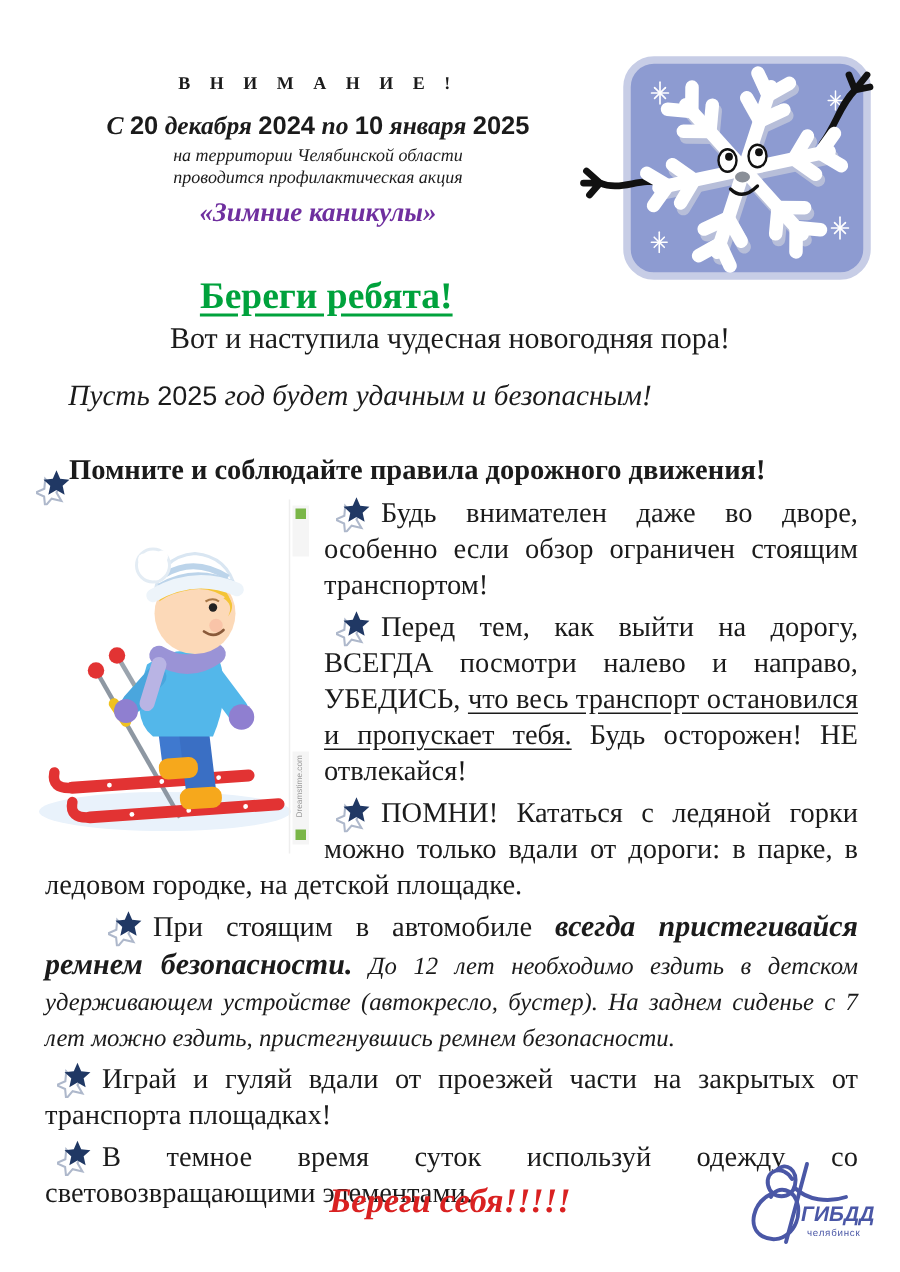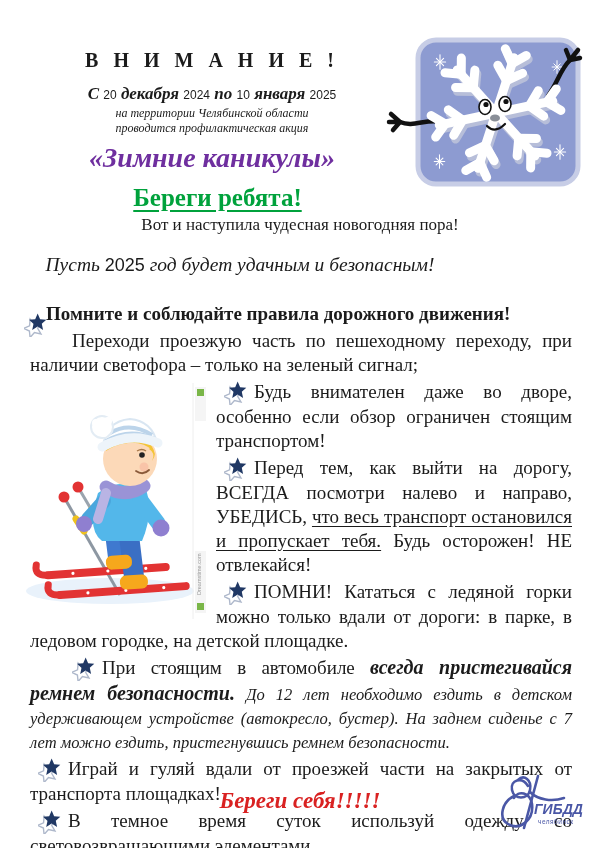--- a/index.html
+++ b/index.html
@@ -2,30 +2,30 @@
 <html><head>
 <meta charset="utf-8">
 <style>
   html,body{margin:0;padding:0;background:#fff;}
   .page{
     position:relative;width:600px;height:848px;overflow:hidden;background:#ffffff;
     font-family:"Liberation Serif","DejaVu Serif",serif;color:#1b1b1b;
   }
   
   .header-block{position:absolute;top:48px;left:12px;width:400px;text-align:center;line-height:1.25;}
-  .attention{font-weight:bold;font-size:20px;letter-spacing:5px;margin-bottom:10px;}
+  .attention{font-weight:bold;font-size:12px;letter-spacing:5px;margin-bottom:10px;}
   .dates-line{font-size:17px;font-style:italic;font-weight:bold;margin-bottom:2px;}
-  .dates-line .num, .upright-num{font-family:"Liberation Sans","DejaVu Sans",sans-serif;font-style:normal;font-weight:normal;font-size:12px;}
+  .dates-line .num, .upright-num{font-family:"Liberation Sans","DejaVu Sans",sans-serif;font-style:normal;font-weight:bold;font-size:17px;}
   .territory-line,.campaign-line{font-size:12px;font-style:italic;}
-  .campaign-name{font-size:28px;font-weight:bold;font-style:italic;color:#6F2F9F;margin-top:4px;}
+  .campaign-name{font-size:18px;font-weight:bold;font-style:italic;color:#6F2F9F;margin-top:4px;}
   .snowflake-wrap{position:absolute;top:34px;right:8px;width:206px;height:156px;}
   
   .greeting-title{position:absolute;top:184px;left:0;width:435px;text-align:center;
     font-size:25px;font-weight:bold;color:#00A23C;text-decoration:underline;text-underline-offset:4px;}
-  .greeting-l1{position:absolute;top:215px;left:0;width:600px;text-align:center;font-size:17px;}
+  .greeting-l1{position:absolute;top:215px;left:0;width:600px;text-align:center;font-size:20px;}
   .greeting-l2{position:absolute;top:254px;left:0;width:480px;text-align:center;font-size:19.5px;font-style:italic;}
   .greeting-l2 .upright-num{font-weight:normal;font-size:18px;}
   
   .rules{position:absolute;top:272px;left:30px;width:542px;margin-top:31px;}
   .rules-heading{position:relative;font-size:19px;font-weight:bold;padding-left:16px;margin-bottom:4px;}
   .rules-heading .star{position:absolute;left:-6px;top:8px;}
   p.rule{margin:0 0 2px 0;font-size:19px;line-height:24px;text-align:justify;}
   p.rule .star{vertical-align:-7px;margin-right:4px;}
   .indent{ text-indent:42px; }
   .indent-sm{ text-indent:8px; }
@@ -183,21 +183,20 @@
 
   <div class="rules">
 
     <div class="rules-heading">
       <svg class="star">
           <use href="#star-bullet"></use>
         </svg>
       <span>Помните и соблюдайте правила дорожного движения!</span>
     </div>
 
-    <p class="rule indent">Переходи проезжую часть по пешеходному переходу, при наличии светофора – только на зеленый сигнал;</p>
 
     <div class="skier-wrap">
       <svg viewBox="0 0 190 242" width="190" height="242">
         <ellipse cx="92" cy="210" rx="84" ry="13" fill="#E9F2FB"></ellipse>
 
         <g>
           <rect x="177" y="6" width="11" height="34" fill="#f5f5f5"></rect>
           <rect x="179" y="8" width="7" height="7" fill="#7AB648"></rect>
           <rect x="177" y="170" width="11" height="62" fill="#f5f5f5"></rect>
           <rect x="179" y="222" width="7" height="7" fill="#7AB648"></rect>

